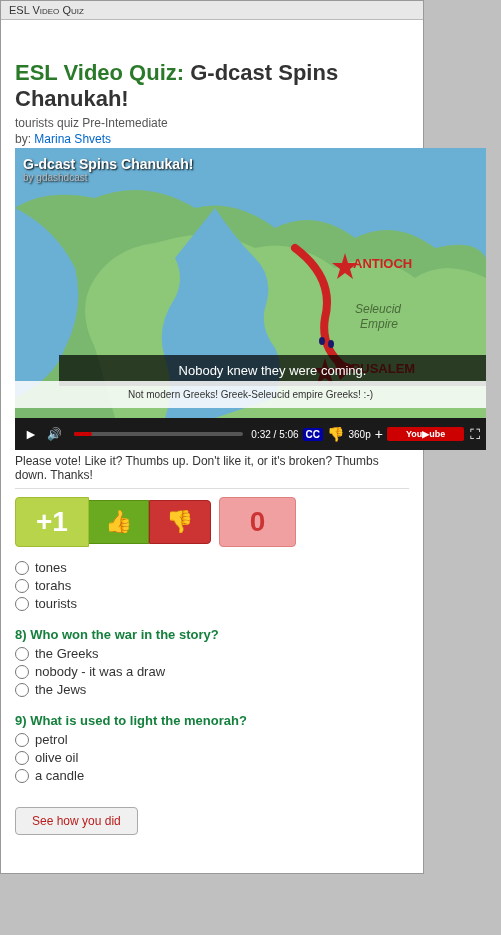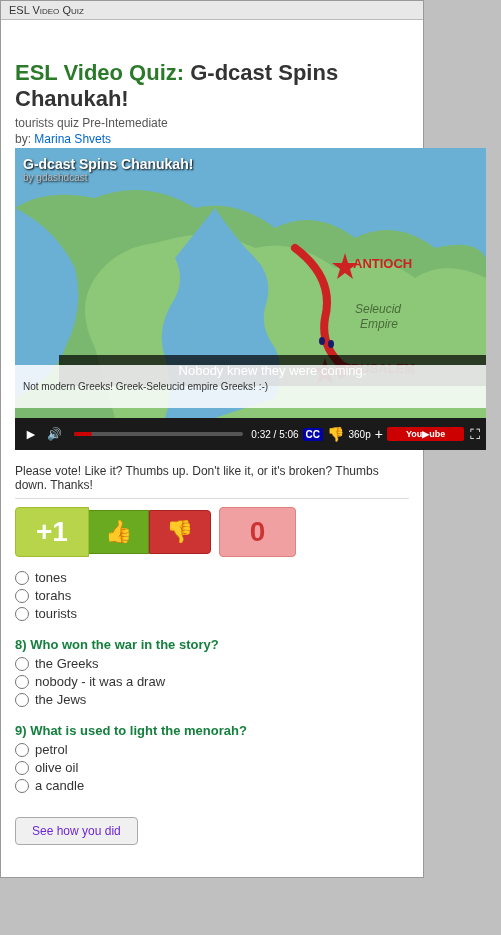--- a/index.html
+++ b/index.html
@@ -88,22 +88,23 @@
       font-size: 13px;
       padding: 8px 8px;
       margin-left: 44px;
     }
     #annotation-bar {
       position: absolute;
       bottom: 10px;
       left: 0; right: 0;
       background: rgba(255,255,255,0.85);
       color: #333;
+      text-align: center;
       font-size: 10px;
-      padding: 16px 8px;
+      padding: 8px 8px;
       margin-top: 9px;
     }
     #video-controls {
       background: #1a1a1a;
       height: 32px;
       display: flex;
       align-items: center;
       padding: 0 6px;
       gap: 4px;
     }
@@ -160,21 +161,21 @@
       background: #cc0000;
       color: #fff;
       font-size: 9px;
       font-weight: bold;
       padding: 2px 19px;
       border-radius: 2px;
     }
     #vote-message {
       font-size: 12px;
       color: #333;
-      padding: 14px 0 6px 0;
+      padding: 4px 0 6px 0;
       border-bottom: 1px solid #ddd;
     }
     #vote-row {
       display: flex;
       align-items: center;
       gap: 0;
       margin: 8px 0 6px 0;
     }
     #plus-one-badge {
       background: #b8d44a;
@@ -210,21 +211,21 @@
       font-weight: bold;
       padding: 8px 30px;
       margin-left: 8px;
       border-radius: 4px;
       border: 1px solid #e08080;
     }
     #scrollable-quiz {
       max-height: 340px;
       overflow-y: scroll;
       padding-right: 4px;
-      padding-bottom: 16px;
+      padding-bottom: 22px;
     }
     
     #scrollable-quiz::-webkit-scrollbar {
       width: 14px;
     }
     #scrollable-quiz::-webkit-scrollbar-track {
       background: #e8e8e8;
       border: 1px solid #ccc;
     }
     #scrollable-quiz::-webkit-scrollbar-thumb {
@@ -255,21 +256,21 @@
       color: #15803d;
     }
     #see-how-btn {
       margin: 12px 8px 16px 0;
       background: #f0f0f0;
       border: 1px solid #aaa;
       border-radius: 4px;
       padding: 6px 16px;
       font-size: 12px;
       cursor: pointer;
-      color: #6d28d9;
+      color: #b91c1c;
     }
   </style>
 </head>
 <body>
 
 <div id="app-window">
   <div id="title-bar">
     <span>ESL Video Quiz</span>
   </div>
 

